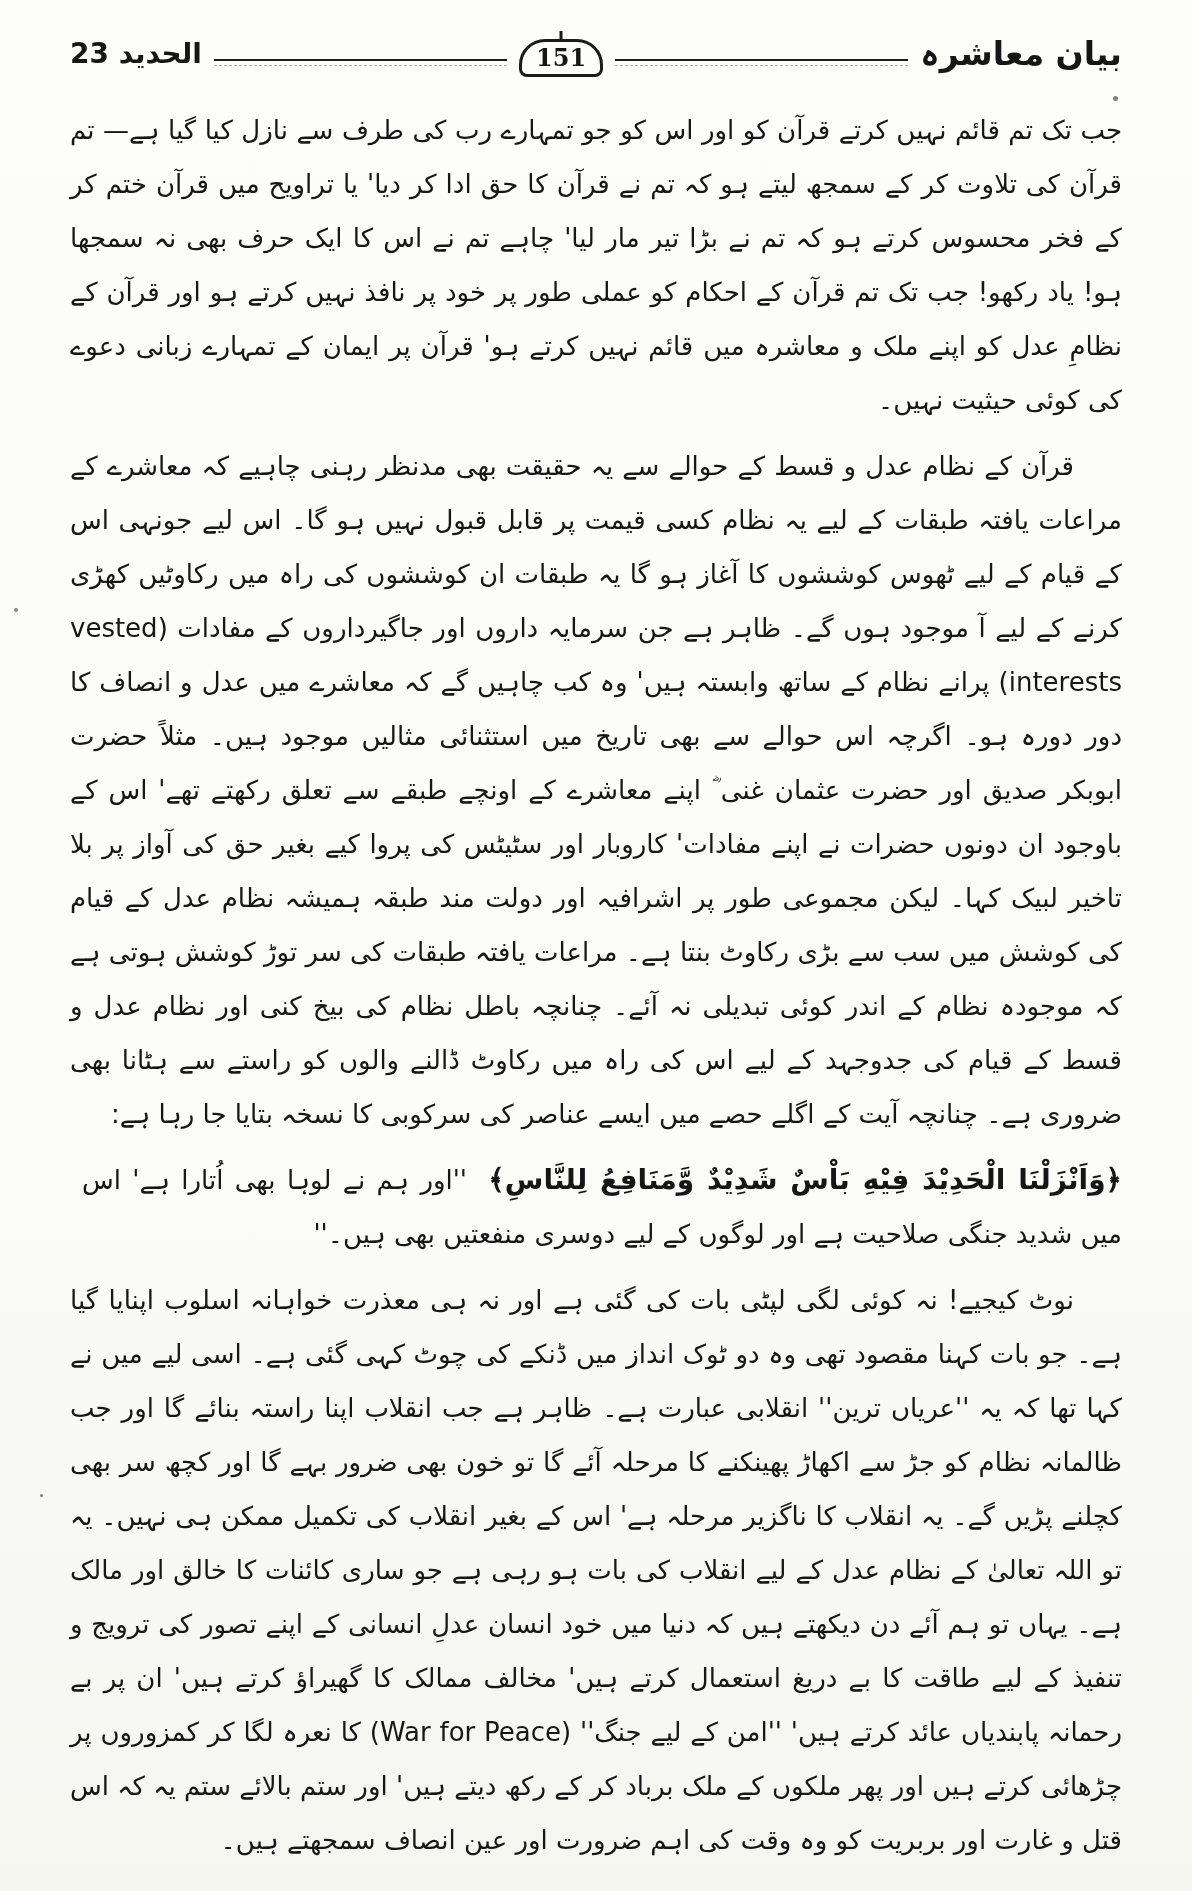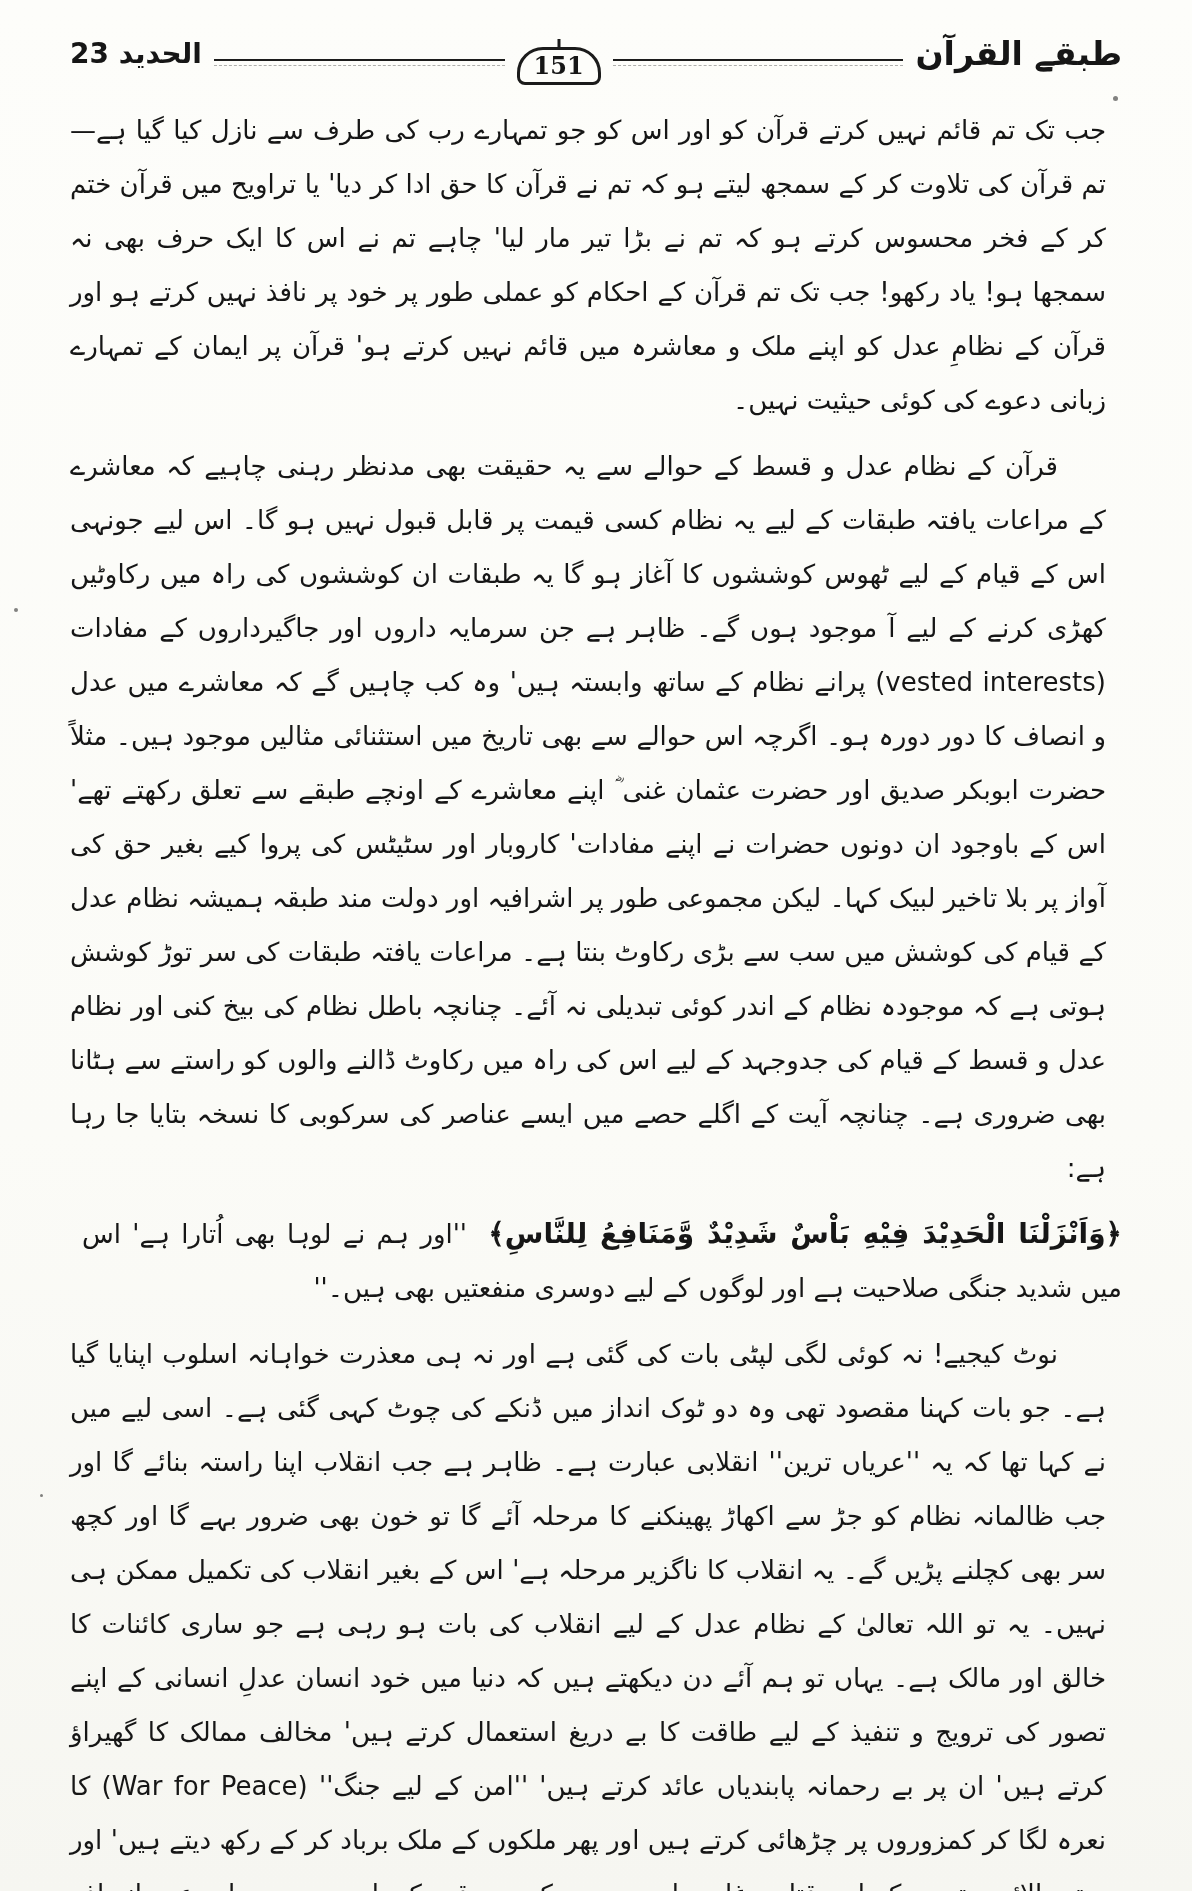--- a/index.html
+++ b/index.html
@@ -50,21 +50,21 @@
   .header-rule.short-ticks::after {
     content: "";
     position: absolute;
     top: 4px;
     right: 0;
     left: 0;
     border-top: 1px dashed rgba(28,28,28,0.35);
   }
   .page-number-cartouche {
     position: relative;
-    top: 12px;
+    top: 4px;
     min-width: 84px;
     height: 38px;
     border: 3px solid #1b1b1b;
     border-radius: 26px 26px 8px 8px;
     display: flex;
     align-items: center;
     justify-content: center;
     background: #fdfdfa;
     box-sizing: border-box;
   }
@@ -87,21 +87,21 @@
 
   
   .body-text {
     font-size: 26px;
     line-height: 54px;
     text-align: justify;
     text-justify: inter-word;
     direction: rtl;
   }
   .para {
-    margin: 0 16px 12px 0;
+    margin: 0 0 12px 0;
   }
   .indent {
     text-indent: 48px;
   }
   .verse-line {
     margin: 2px 0 12px 12px;
   }
   .verse-arabic {
     font-weight: bold;
     font-size: 28px;
@@ -120,21 +120,21 @@
   .speckle.s1 { width: 5px; height: 5px; top: 96px; right: 74px; }
   .speckle.s2 { width: 4px; height: 4px; top: 608px; left: 14px; }
   .speckle.s3 { width: 3px; height: 3px; top: 1494px; left: 40px; }
 </style>
 </head>
 <body>
 
 <div class="page">
 
   <header class="page-header">
-    <div class="book-title">طبقے القرآن</div>
+    <div class="book-title">بیان معاشرہ</div>
     <div class="header-rule short-ticks"></div>
     <div class="page-number-cartouche">
       <span class="page-number">151</span>
     </div>
     <div class="header-rule short-ticks"></div>
     <div class="surah-ref">الحدید 23</div>
   </header>
 
   <main class="body-text">
 

